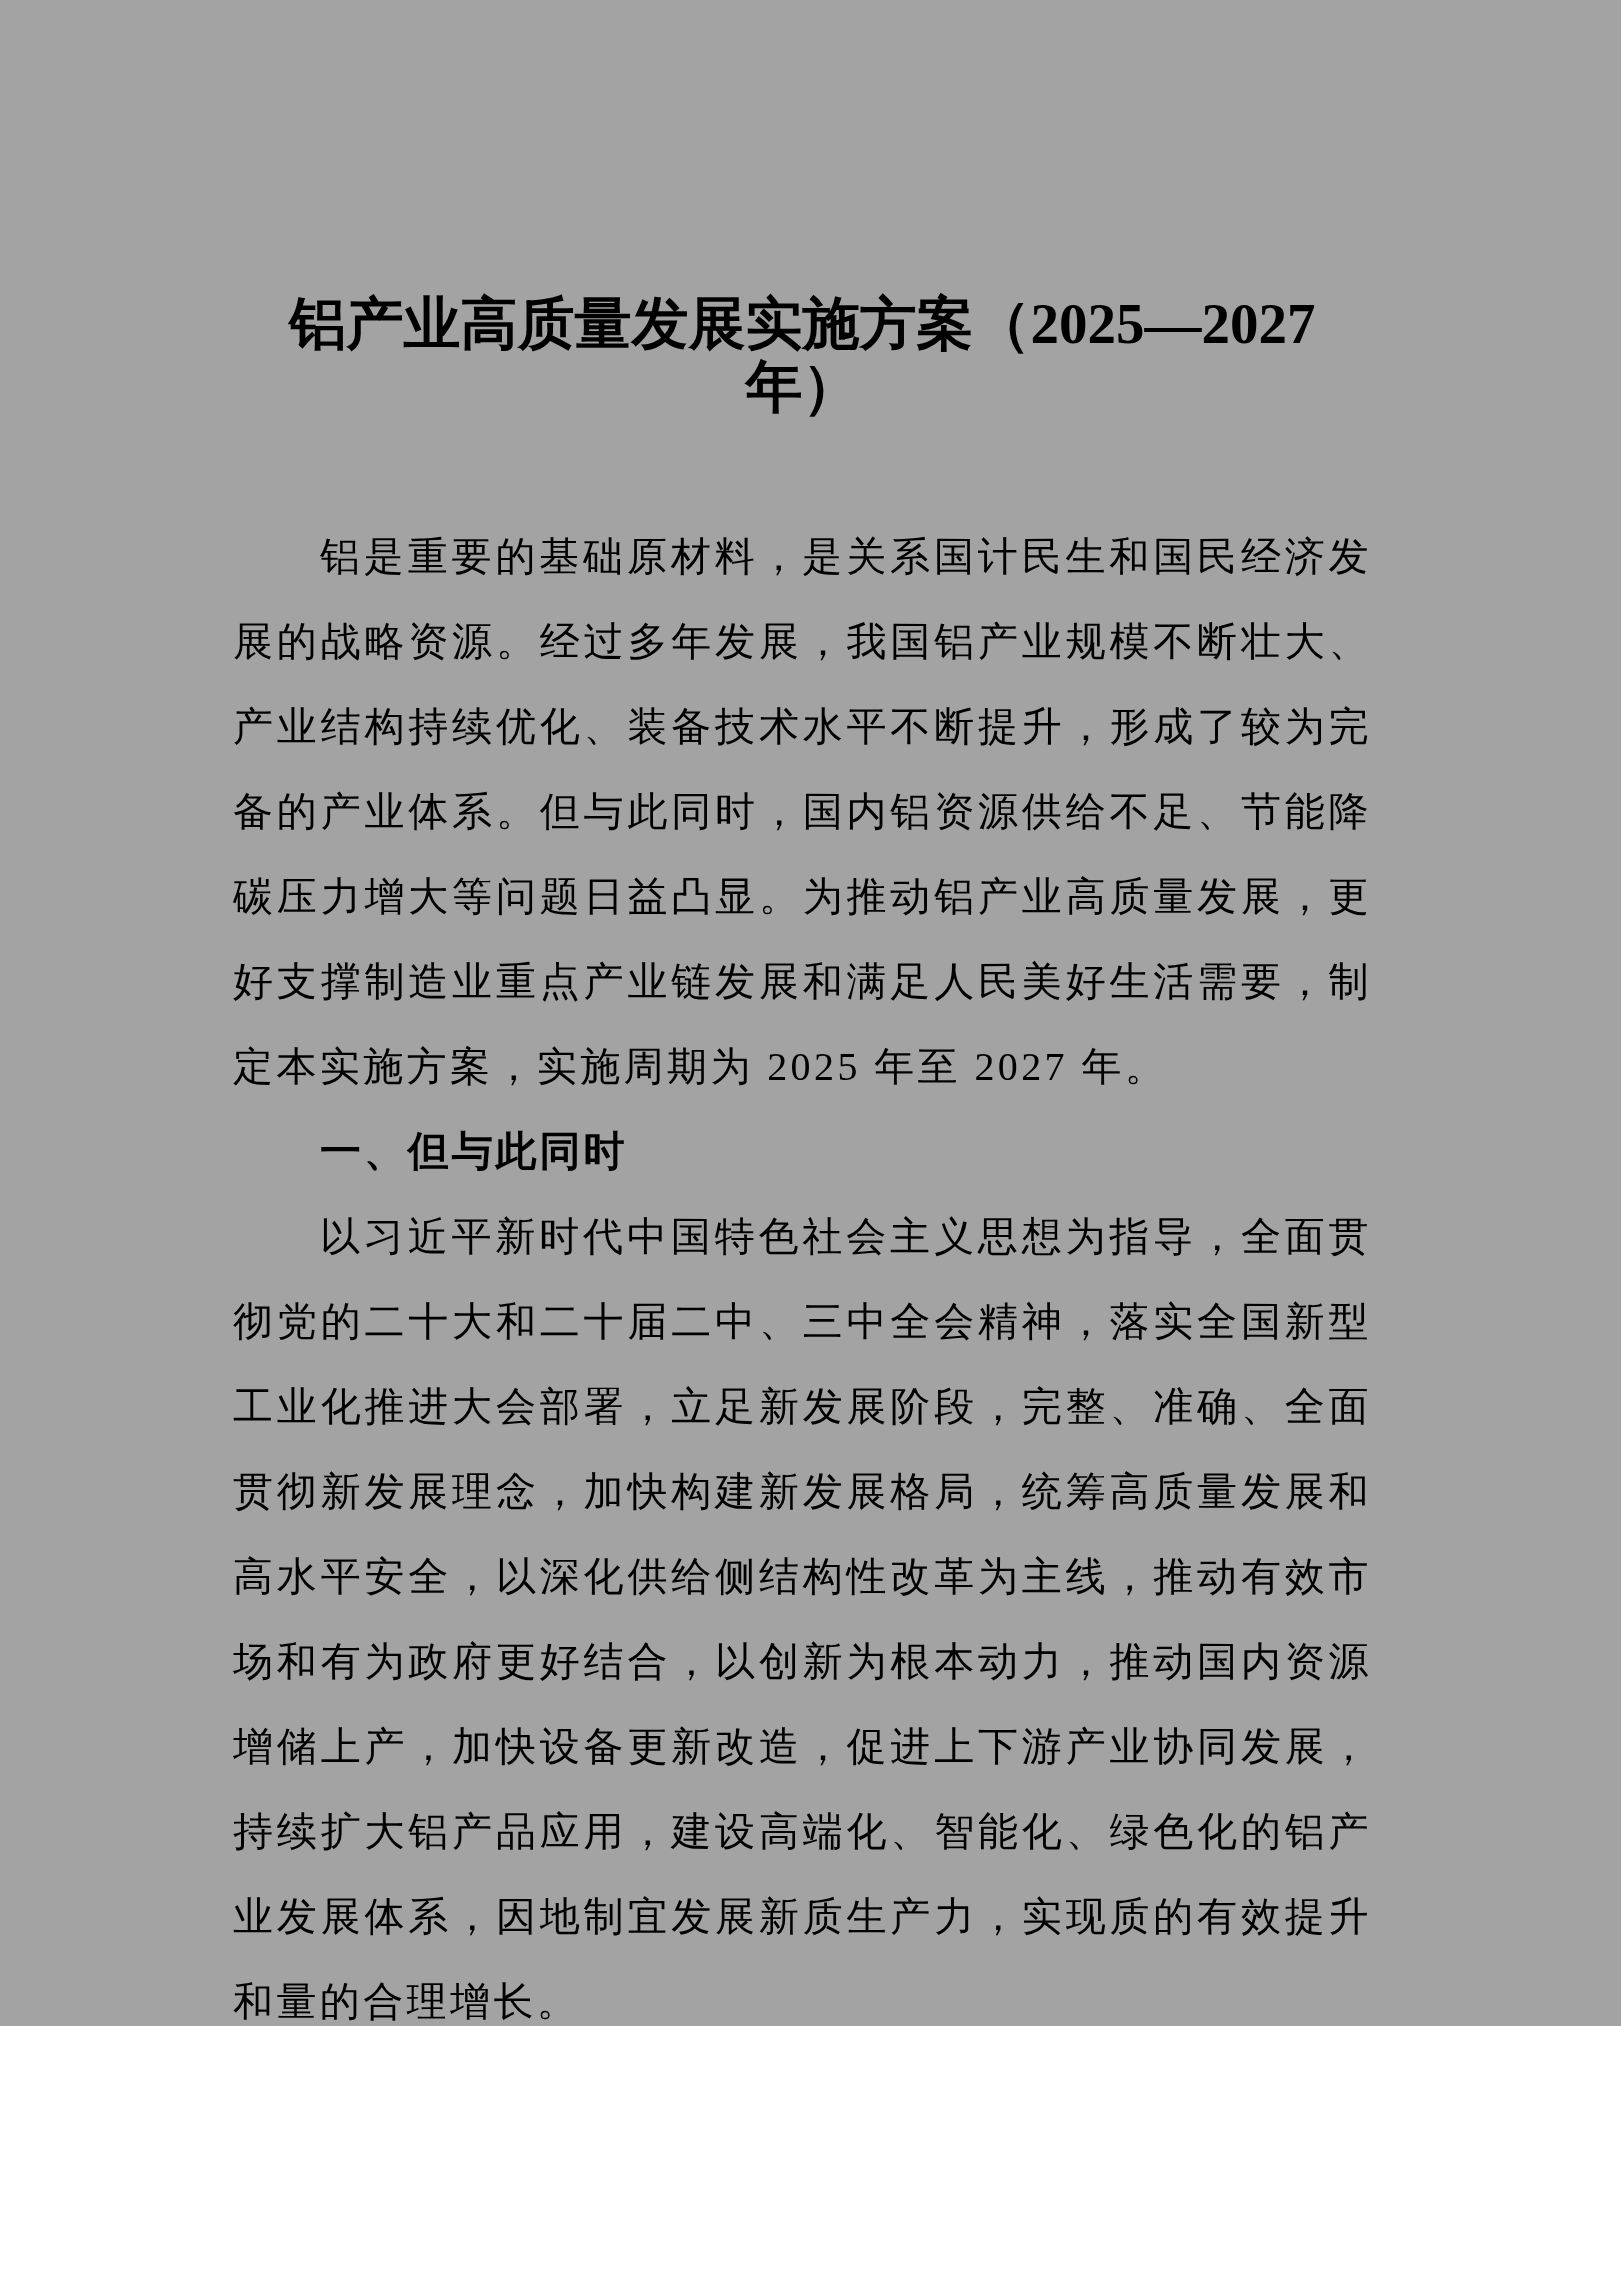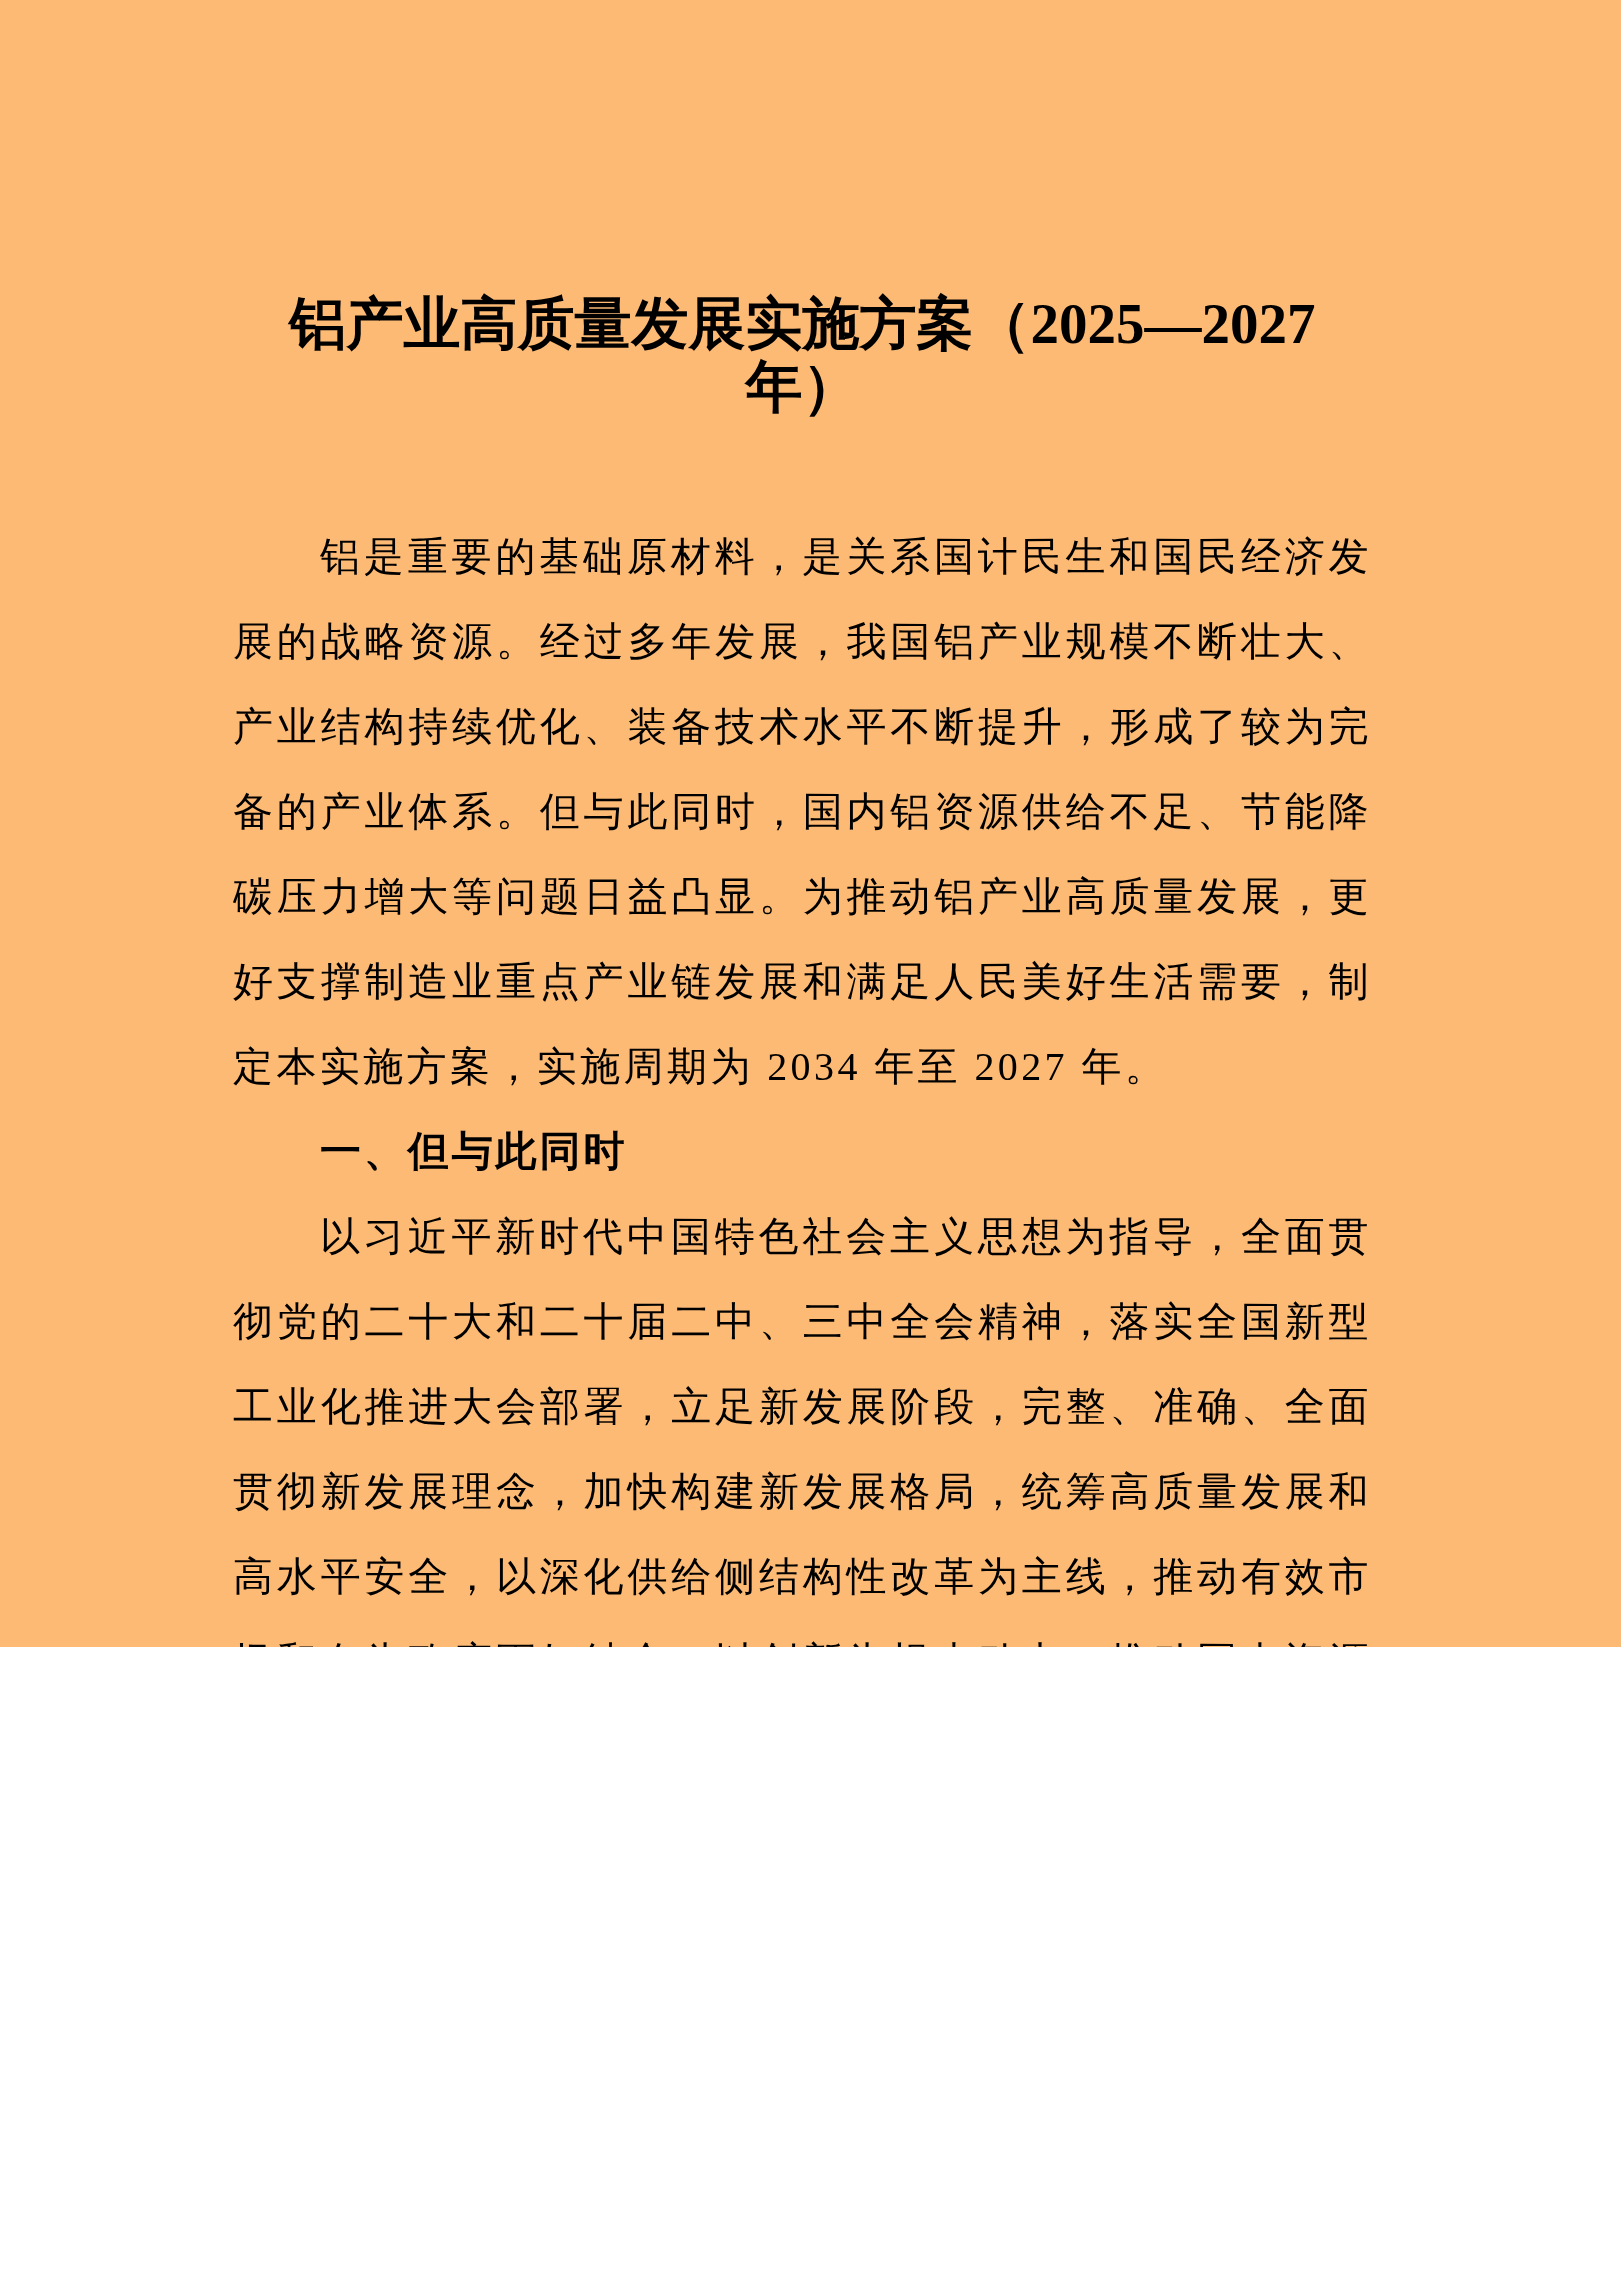--- a/index.html
+++ b/index.html
@@ -3,22 +3,22 @@
 <meta charset="utf-8">
 <style>
   html, body {
     margin: 0;
     padding: 0;
     background: #ffffff;
   }
   .page {
     position: relative;
     width: 1621px;
-    height: 1647px;
-    background: #fdba74;
+    height: 2026px;
+    background: #a3a3a3;
     color: #000000;
     overflow: hidden;
   }
   .content {
     position: absolute;
     left: 233px;
     top: 0;
     width: 1139px;
   }
   .doc-title {
@@ -62,19 +62,19 @@
     font-size: 36px;
     line-height: 49px;
   }
 </style>
 </head>
 <body>
 
 <div class="page">
   <div class="content">
     <h1 class="doc-title">铝产业高质量发展实施方案（2025—2027 年）</h1>
-    <p class="body-text intro">铝是重要的基础原材料，是关系国计民生和国民经济发展的战略资源。经过多年发展，我国铝产业规模不断壮大、产业结构持续优化、装备技术水平不断提升，形成了较为完备的产业体系。但与此同时，国内铝资源供给不足、节能降碳压力增大等问题日益凸显。为推动铝产业高质量发展，更好支撑制造业重点产业链发展和满足人民美好生活需要，制定本实施方案，实施周期为 2034 年至 2027 年。</p>
+    <p class="body-text intro">铝是重要的基础原材料，是关系国计民生和国民经济发展的战略资源。经过多年发展，我国铝产业规模不断壮大、产业结构持续优化、装备技术水平不断提升，形成了较为完备的产业体系。但与此同时，国内铝资源供给不足、节能降碳压力增大等问题日益凸显。为推动铝产业高质量发展，更好支撑制造业重点产业链发展和满足人民美好生活需要，制定本实施方案，实施周期为 2025 年至 2027 年。</p>
     <h2 class="section-heading">一、但与此同时</h2>
     <p class="body-text">以习近平新时代中国特色社会主义思想为指导，全面贯彻党的二十大和二十届二中、三中全会精神，落实全国新型工业化推进大会部署，立足新发展阶段，完整、准确、全面贯彻新发展理念，加快构建新发展格局，统筹高质量发展和高水平安全，以深化供给侧结构性改革为主线，推动有效市场和有为政府更好结合，以创新为根本动力，推动国内资源增储上产，加快设备更新改造，促进上下游产业协同发展，持续扩大铝产品应用，建设高端化、智能化、绿色化的铝产业发展体系，因地制宜发展新质生产力，实现质的有效提升和量的合理增长。</p>
   </div>
   <div class="page-number">1</div>
 </div>
 
 
 </body></html>

